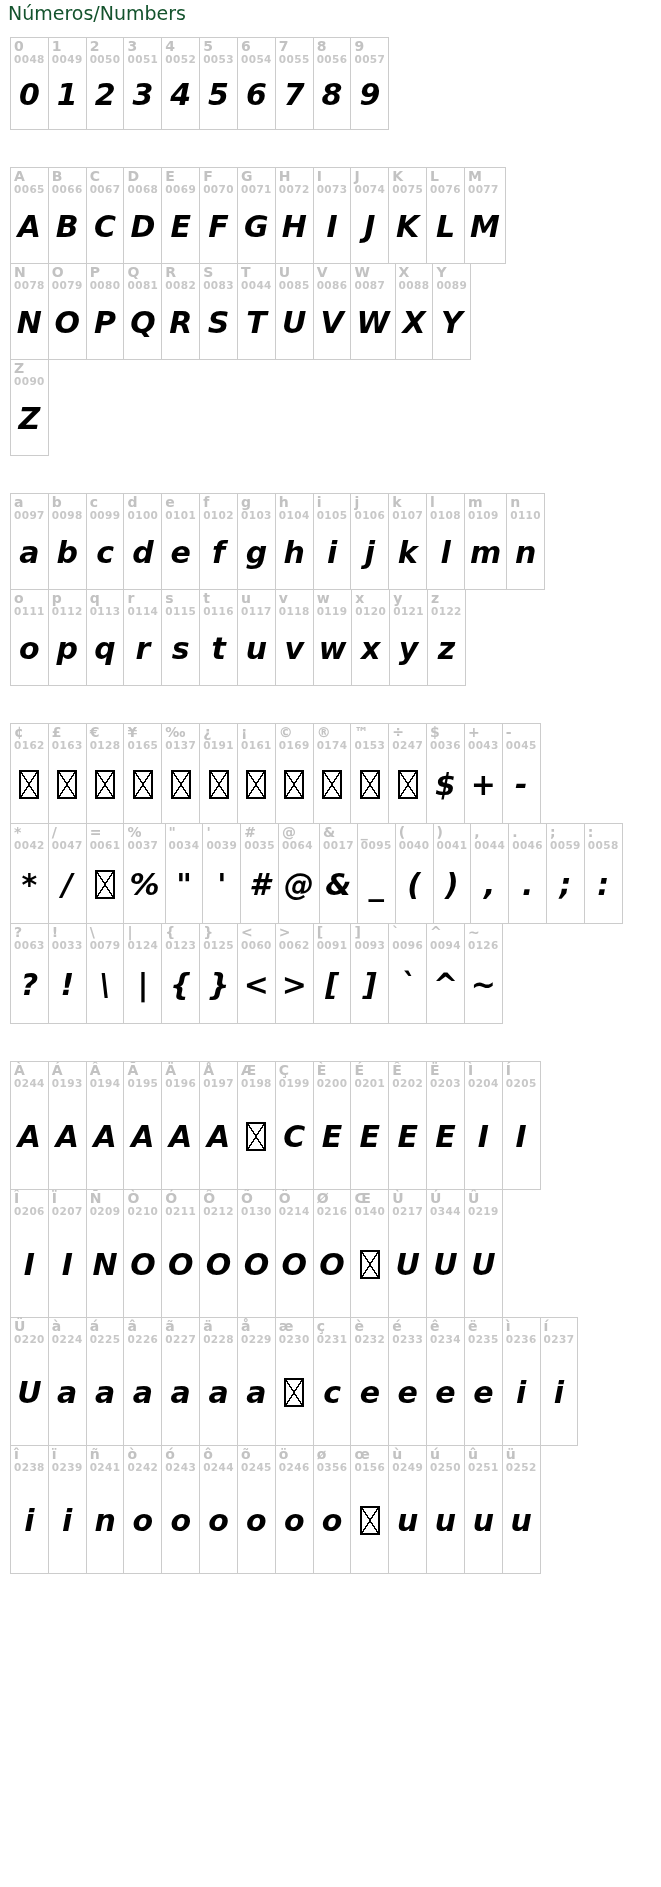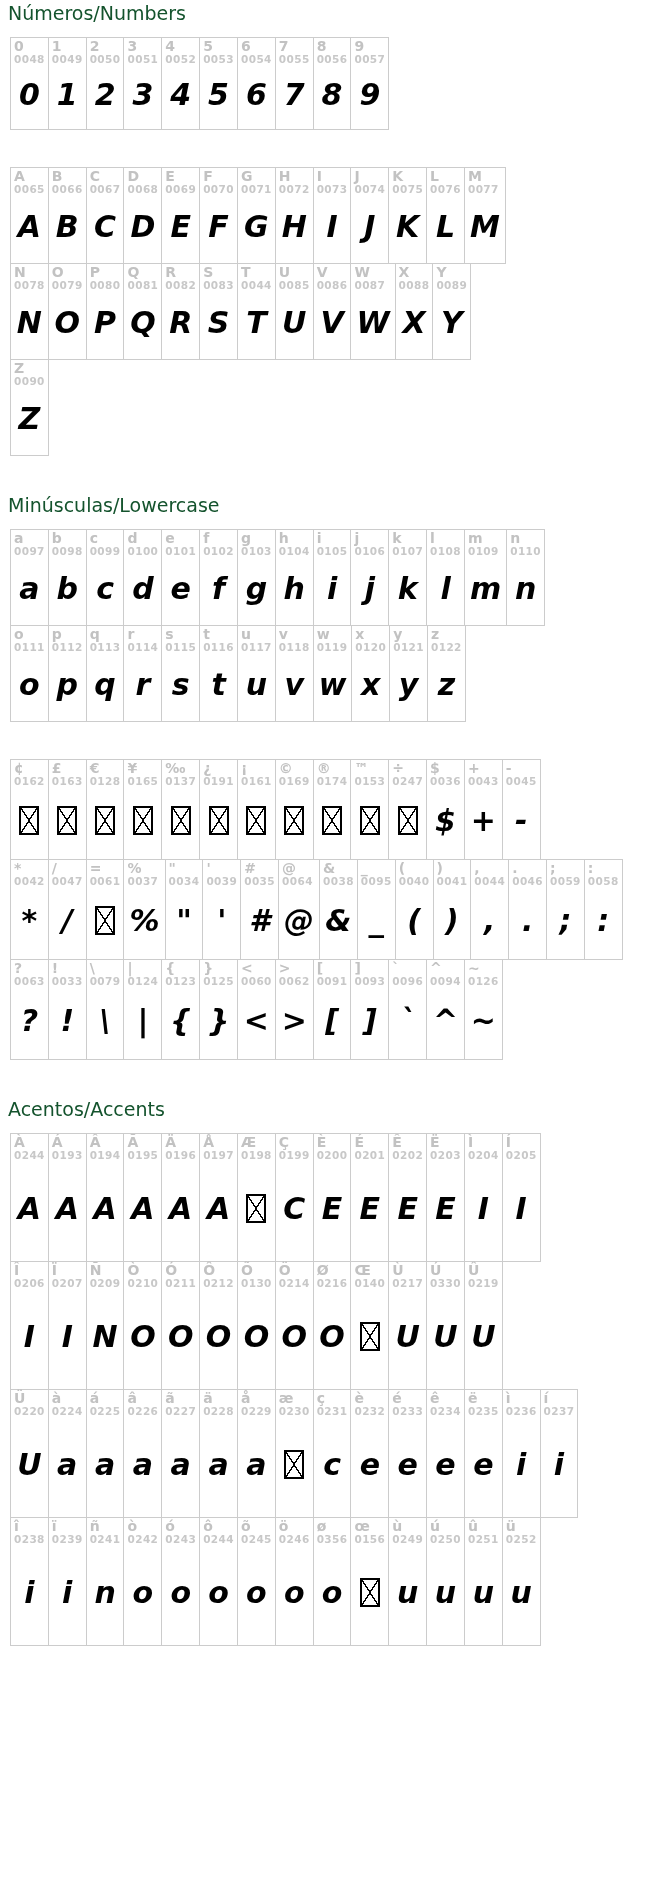--- a/index.html
+++ b/index.html
@@ -340,21 +340,20 @@
             <div class="cell-head">
               <div class="cell-ch">Z</div>
               <div class="cell-code">0090</div>
             </div>
             <div class="cell-glyph">Z</div>
           </div>
         </div>
       </div>
     </section>
     <section class="section sec-lowercase">
-      <h2 class="section-title">Minúsculas/Lowercase</h2>
       <div class="grid">
         <div class="g-row">
           <div class="cell">
             <div class="cell-head">
               <div class="cell-ch">a</div>
               <div class="cell-code">0097</div>
             </div>
             <div class="cell-glyph">a</div>
           </div>
           <div class="cell">
@@ -716,21 +715,21 @@
           <div class="cell">
             <div class="cell-head">
               <div class="cell-ch">@</div>
               <div class="cell-code">0064</div>
             </div>
             <div class="cell-glyph">@</div>
           </div>
           <div class="cell">
             <div class="cell-head">
               <div class="cell-ch">&amp;</div>
-              <div class="cell-code">0038</div>
+              <div class="cell-code">0017</div>
             </div>
             <div class="cell-glyph">&amp;</div>
           </div>
           <div class="cell">
             <div class="cell-head">
               <div class="cell-ch">_</div>
               <div class="cell-code">0095</div>
             </div>
             <div class="cell-glyph">_</div>
           </div>
@@ -866,21 +865,20 @@
             <div class="cell-head">
               <div class="cell-ch">~</div>
               <div class="cell-code">0126</div>
             </div>
             <div class="cell-glyph">~</div>
           </div>
         </div>
       </div>
     </section>
     <section class="section sec-accents">
-      <h2 class="section-title">Acentos/Accents</h2>
       <div class="grid">
         <div class="g-row">
           <div class="cell">
             <div class="cell-head">
               <div class="cell-ch">À</div>
               <div class="cell-code">0244</div>
             </div>
             <div class="cell-glyph">A</div>
           </div>
           <div class="cell">
@@ -1053,21 +1051,21 @@
           <div class="cell">
             <div class="cell-head">
               <div class="cell-ch">Ù</div>
               <div class="cell-code">0217</div>
             </div>
             <div class="cell-glyph">U</div>
           </div>
           <div class="cell">
             <div class="cell-head">
               <div class="cell-ch">Ú</div>
-              <div class="cell-code">0330</div>
+              <div class="cell-code">0344</div>
             </div>
             <div class="cell-glyph">U</div>
           </div>
           <div class="cell">
             <div class="cell-head">
               <div class="cell-ch">Û</div>
               <div class="cell-code">0219</div>
             </div>
             <div class="cell-glyph">U</div>
           </div>

